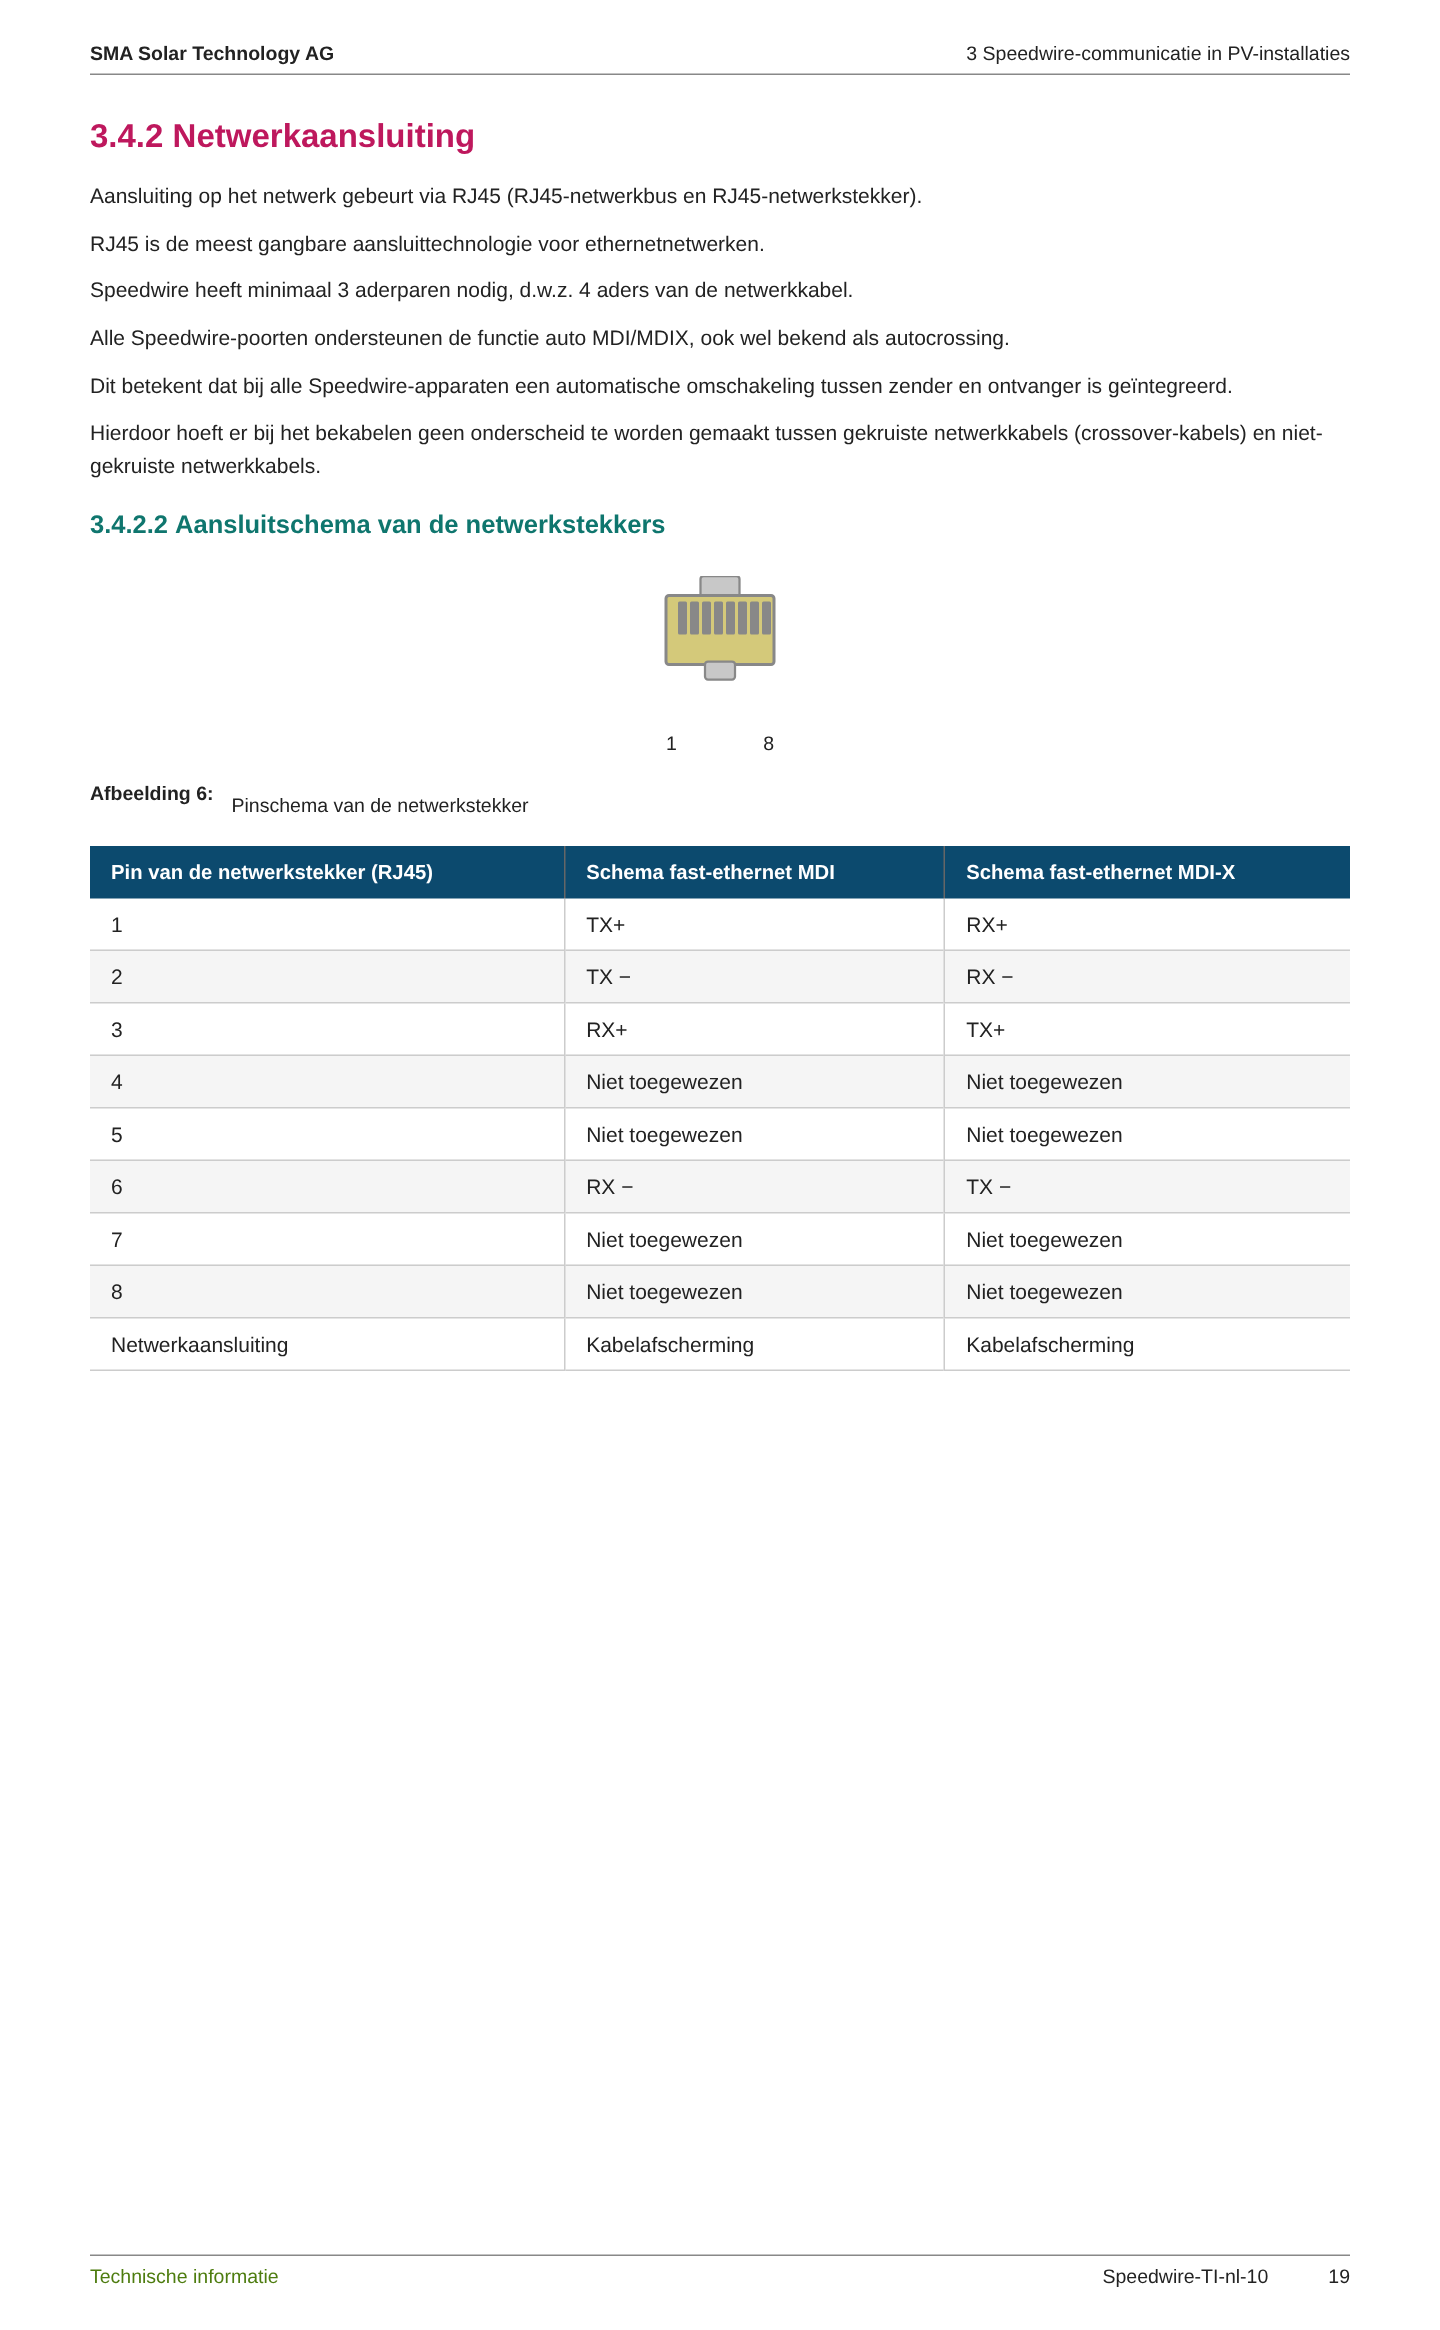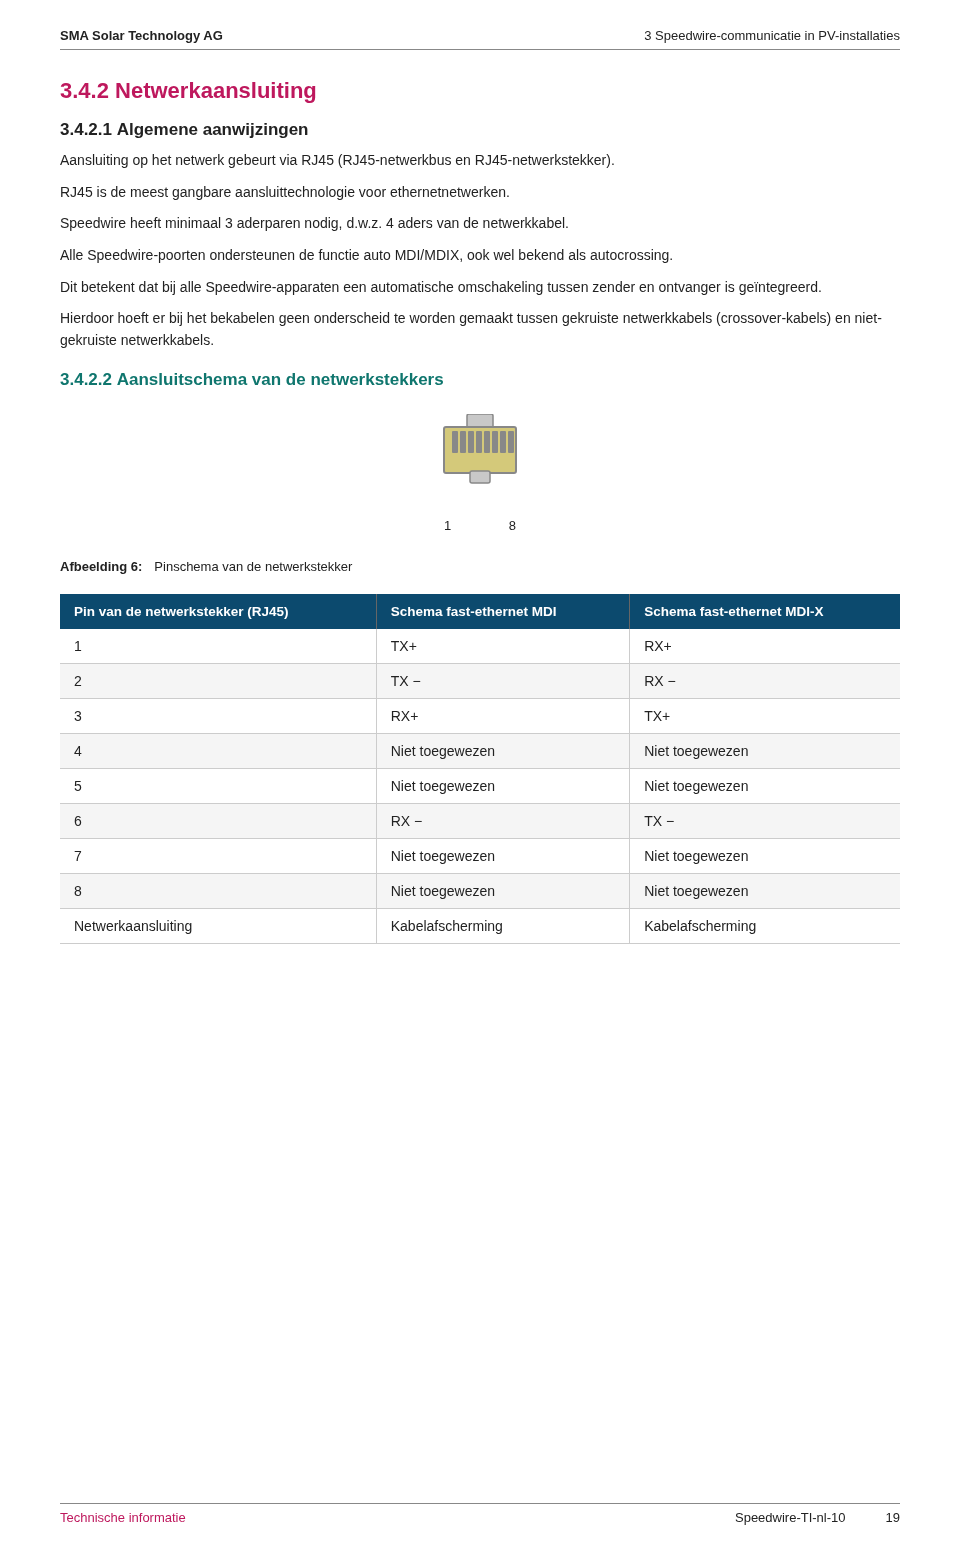--- a/index.html
+++ b/index.html
@@ -104,21 +104,21 @@
     .figure-caption {
       font-size: 13px;
       color: #222;
       margin-top: 8px;
       text-align: left;
       width: 100%;
     }
 
     .figure-row {
       display: flex;
-      align-items: flex-end;
+      align-items: flex-start;
       gap: 12px;
       margin-bottom: 20px;
     }
 
     .figure-label {
       font-size: 13px;
       font-weight: bold;
       color: #222;
       white-space: nowrap;
     }
@@ -175,21 +175,21 @@
       right: 60px;
       display: flex;
       justify-content: space-between;
       align-items: flex-end;
       border-top: 1px solid #888;
       padding-top: 6px;
     }
 
     .footer-left {
       font-size: 13px;
-      color: #be185d;
+      color: #4d7c0f;
     }
 
     .footer-right {
       font-size: 13px;
       color: #222;
       display: flex;
       gap: 40px;
     }
 
     .footer-page-num {
@@ -204,23 +204,20 @@
 
   <div class="page-header">
     <span class="header-left">SMA Solar Technology AG</span>
     <span class="header-right">3  Speedwire-communicatie in PV-installaties</span>
   </div>
 
   <div class="section-title-large">
     <span>3.4.2</span>&nbsp;<span>Netwerkaansluiting</span>
   </div>
 
-  <div class="section-title-medium">
-    <span>3.4.2.1</span>&nbsp;<span>Algemene aanwijzingen</span>
-  </div>
 
   <p class="body-text">Aansluiting op het netwerk gebeurt via RJ45 (RJ45-netwerkbus en RJ45-netwerkstekker).</p>
   <p class="body-text">RJ45 is de meest gangbare aansluittechnologie voor ethernetnetwerken.</p>
   <p class="body-text">Speedwire heeft minimaal 3 aderparen nodig, d.w.z. 4 aders van de netwerkkabel.</p>
   <p class="body-text">Alle Speedwire-poorten ondersteunen de functie auto MDI/MDIX, ook wel bekend als autocrossing.</p>
   <p class="body-text">Dit betekent dat bij alle Speedwire-apparaten een automatische omschakeling tussen zender en ontvanger is geïntegreerd.</p>
   <p class="body-text">Hierdoor hoeft er bij het bekabelen geen onderscheid te worden gemaakt tussen gekruiste netwerkkabels (crossover-kabels) en niet-gekruiste netwerkkabels.</p>
 
   <div class="section-title-sub" style="margin-top:18px;">
     <span>3.4.2.2</span>&nbsp;<span>Aansluitschema van de netwerkstekkers</span>

